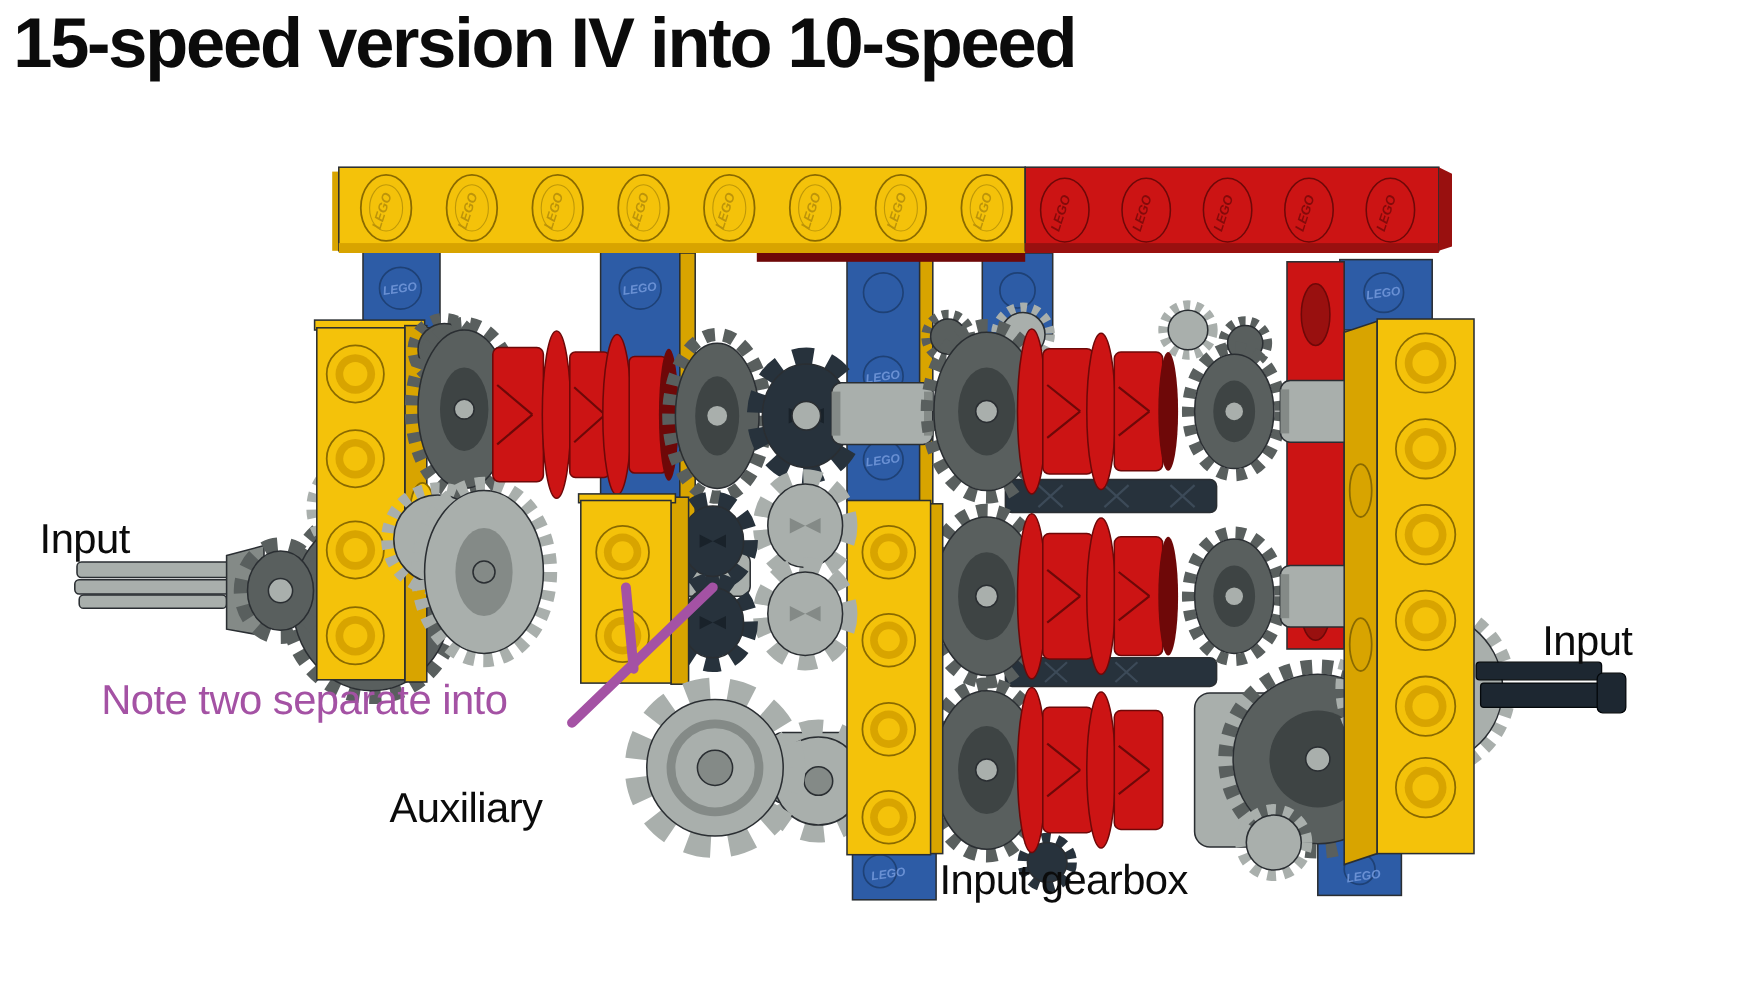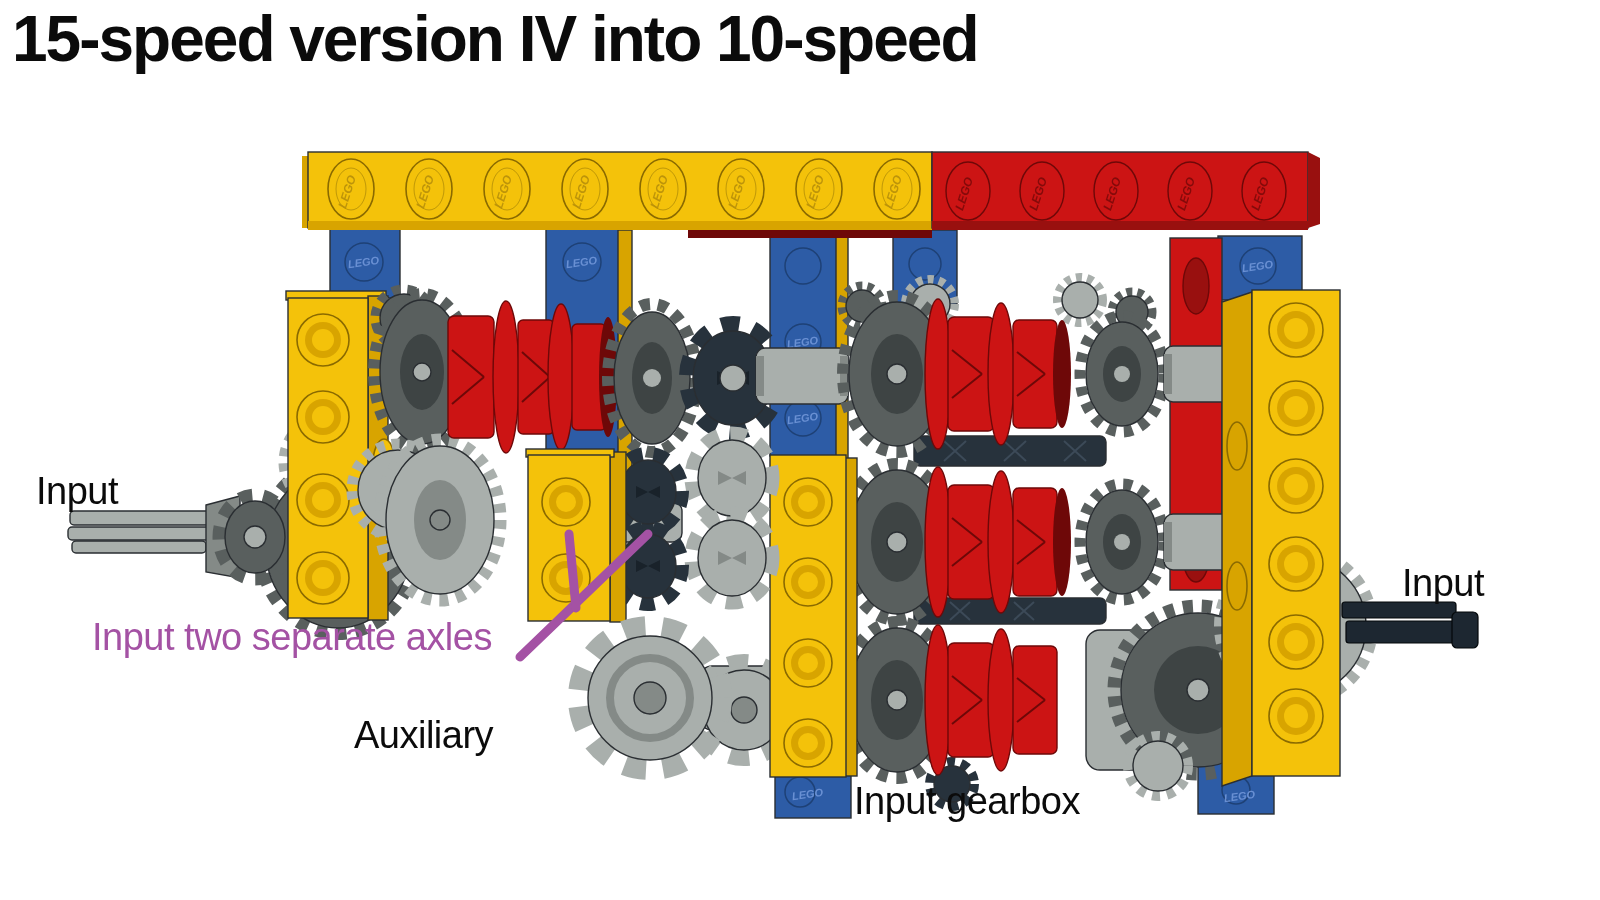--- a/index.html
+++ b/index.html
@@ -514,15 +514,15 @@
   <g stroke="var(--purple)" stroke-width="9" stroke-linecap="round">
     <line x1="520" y1="657" x2="648" y2="534"></line>
     <line x1="576" y1="608" x2="569" y2="534"></line>
   </g>
 </svg>
 </div>
 
 <h1 class="title">15-speed version IV into 10-speed</h1>
 <div class="lbl" style="left:36px;top:470px">Input</div>
 <div class="lbl" style="left:1402px;top:562px">Input</div>
-<div class="lbl purple" style="left:92px;top:616px">Input two separate axles</div>
+<div class="lbl purple" style="left:92px;top:616px">Note two separate into</div>
 <div class="lbl" style="left:354px;top:714px">Auxiliary</div>
 <div class="lbl" style="left:854px;top:780px">Input gearbox</div>
 
 </body></html>

